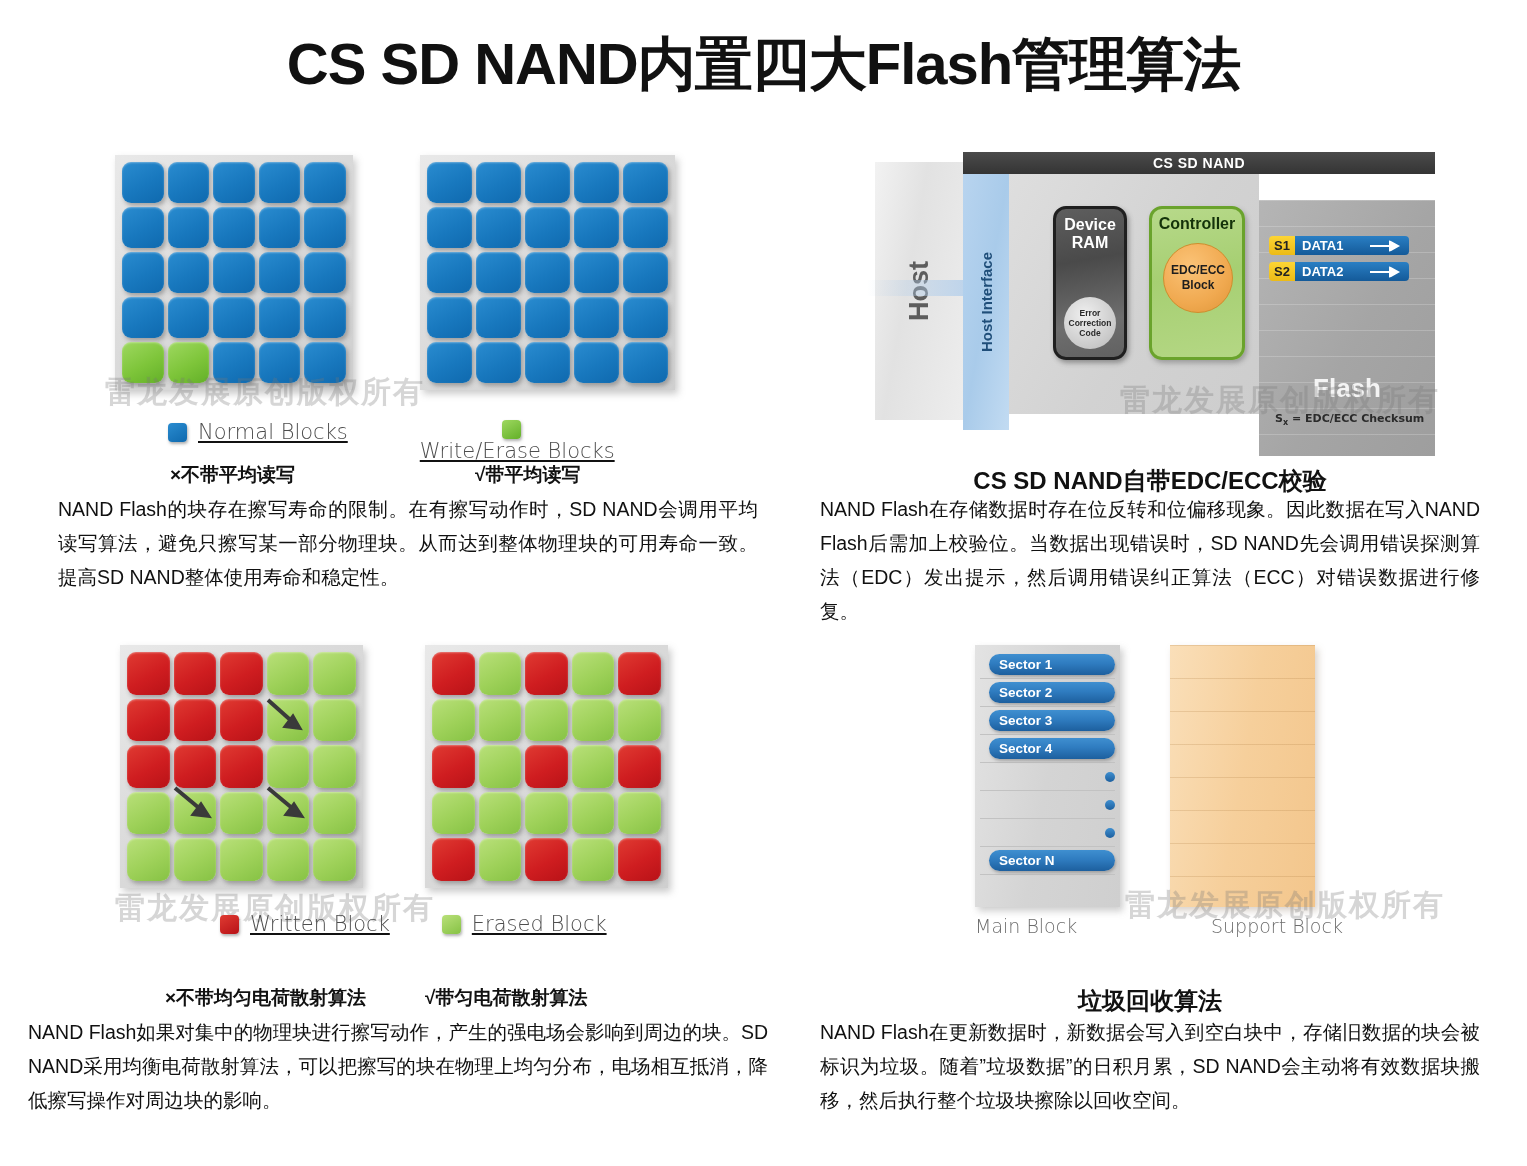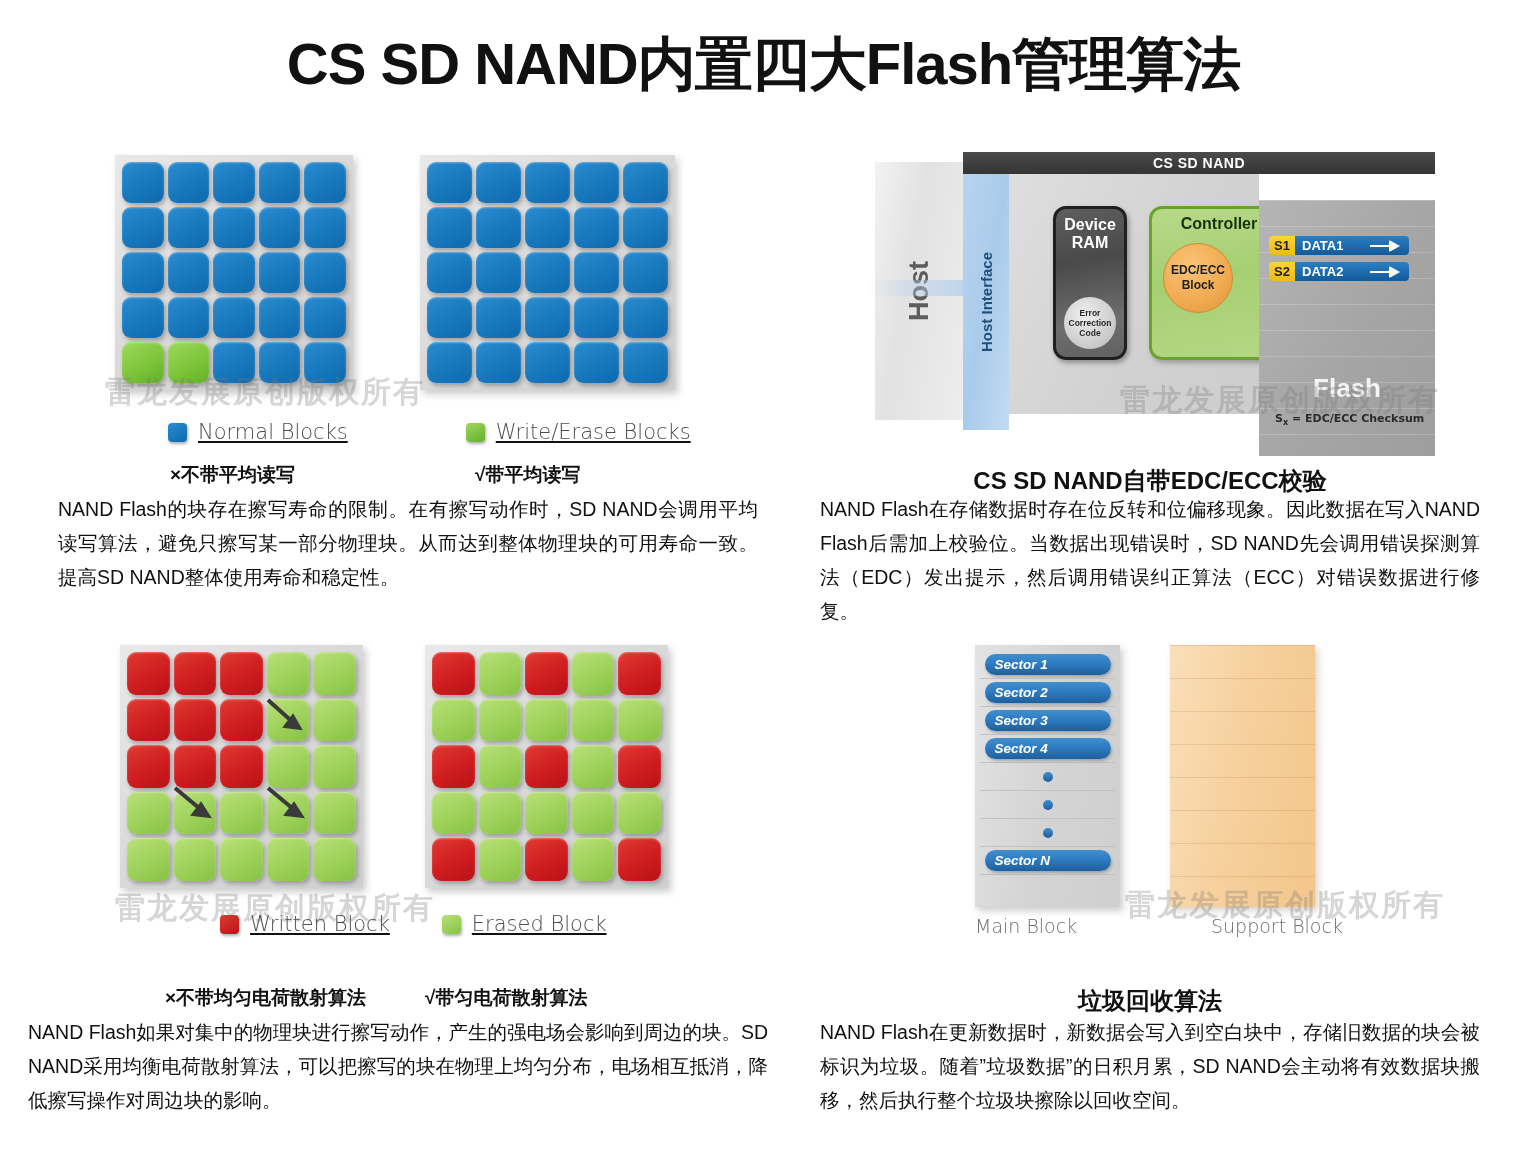--- a/index.html
+++ b/index.html
@@ -146,21 +146,20 @@
     position:absolute;left:8px;bottom:8px;width:52px;height:52px;border-radius:50%;
     background:radial-gradient(circle at 40% 35%,#f0f0f0,#c9c9c9 70%,#b5b5b5 100%);
     display:flex;align-items:center;justify-content:center;text-align:center;
     font-size:8.5px;line-height:10px;color:#2a2a2a;font-weight:bold;
   }
   .controller{
     position:absolute;left:140px;top:32px;width:90px;height:148px;
     background:linear-gradient(170deg,#b7d98a 0%,#a6cf72 45%,#b4d784 100%);
     border:3px solid #6aa32c;border-radius:13px;
     box-shadow:2px 3px 5px rgba(60,60,60,.35);
-    padding-left:44px;
   }
   .controller-t{position:absolute;left:0;top:6px;width:100%;text-align:center;
     color:#14320a;font-size:16px;font-weight:bold;}
   .edcecc{
     position:absolute;left:11px;top:34px;width:68px;height:68px;border-radius:50%;
     background:radial-gradient(circle at 38% 32%,#fbc377,#f0a950 60%,#df9538 100%);
     border:1px solid #d08c2c;
     display:flex;align-items:center;justify-content:center;text-align:center;
     font-size:12px;line-height:15px;color:#1e1e1e;font-weight:bold;
   }
@@ -183,22 +182,22 @@
   .checksum sub{font-size:8px;}
 
   
   .gc{position:absolute;left:975px;top:645px;width:345px;height:300px;}
   .mainblock{
     position:absolute;left:0;top:0;width:145px;height:262px;
     background:linear-gradient(100deg,#e3e3e3 0%,#d4d4d4 50%,#cfcfcf 100%);
     box-shadow:3px 4px 7px rgba(130,130,130,.4);
     padding:6px 5px;box-sizing:border-box;
   }
-  .mb-slot{height:28px;display:flex;align-items:center;justify-content:center;
-    border-bottom:1px solid #c2c2c2;box-sizing:border-box;font-style:italic;}
+  .mb-slot{height:28px;display:flex;align-items:center;justify-content:flex-end;
+    border-bottom:1px solid #c2c2c2;box-sizing:border-box;}
   .sector{
     width:126px;height:21px;border-radius:11px;
     background:linear-gradient(180deg,#3f8fd0 0%,#2f7cc0 45%,#1d5f9e 100%);
     color:#ffffff;font-size:13.5px;font-weight:bold;
     display:flex;align-items:center;padding-left:10px;box-sizing:border-box;
     box-shadow:1px 2px 3px rgba(90,90,90,.4);
   }
   .dot{width:10px;height:10px;border-radius:50%;
     background:linear-gradient(180deg,#3f8fd0,#1d5f9e);}
   .supportblock{
@@ -281,21 +280,21 @@
         </div>
     </div>
 
     <div class="watermark" style="left:75px;top:232px;">雷龙发展原创版权所有</div>
 
     <div class="legend-row" style="left:138px;top:280px;">
       <div class="legend-item">
         <span class="sw sw-blue"></span>
         <span class="legend-label">Normal Blocks</span>
       </div>
-      <div class="legend-item" style="margin-left:118px;">
+      <div class="legend-item" style="margin-left:72px;flex-direction:column;">
         <span class="sw sw-green"></span>
         <span class="legend-label">Write/Erase Blocks</span>
       </div>
     </div>
 
     <div class="caption" style="left:140px;top:322px;">×不带平均读写</div>
     <div class="caption" style="left:445px;top:322px;">√带平均读写</div>
 
     <div class="body-text" style="left:28px;top:352px;width:700px;">NAND Flash的块存在擦写寿命的限制。在有擦写动作时，SD NAND会调用平均读写算法，避免只擦写某一部分物理块。从而达到整体物理块的可用寿命一致。提高SD NAND整体使用寿命和稳定性。</div>
   </div>

